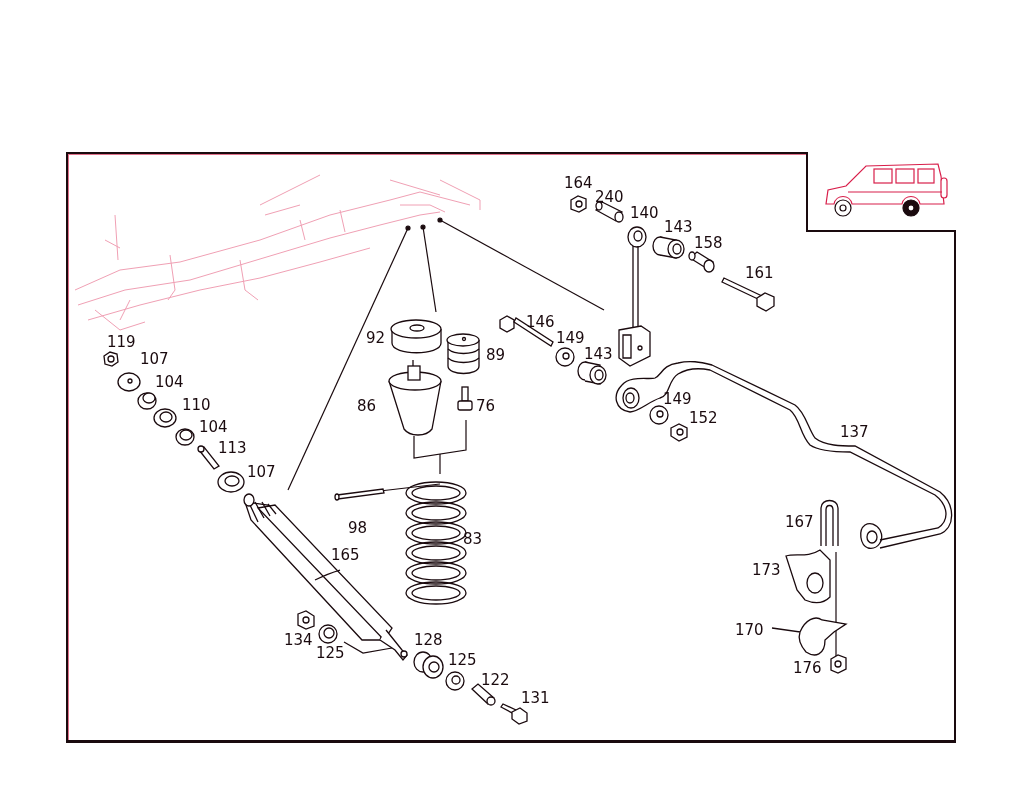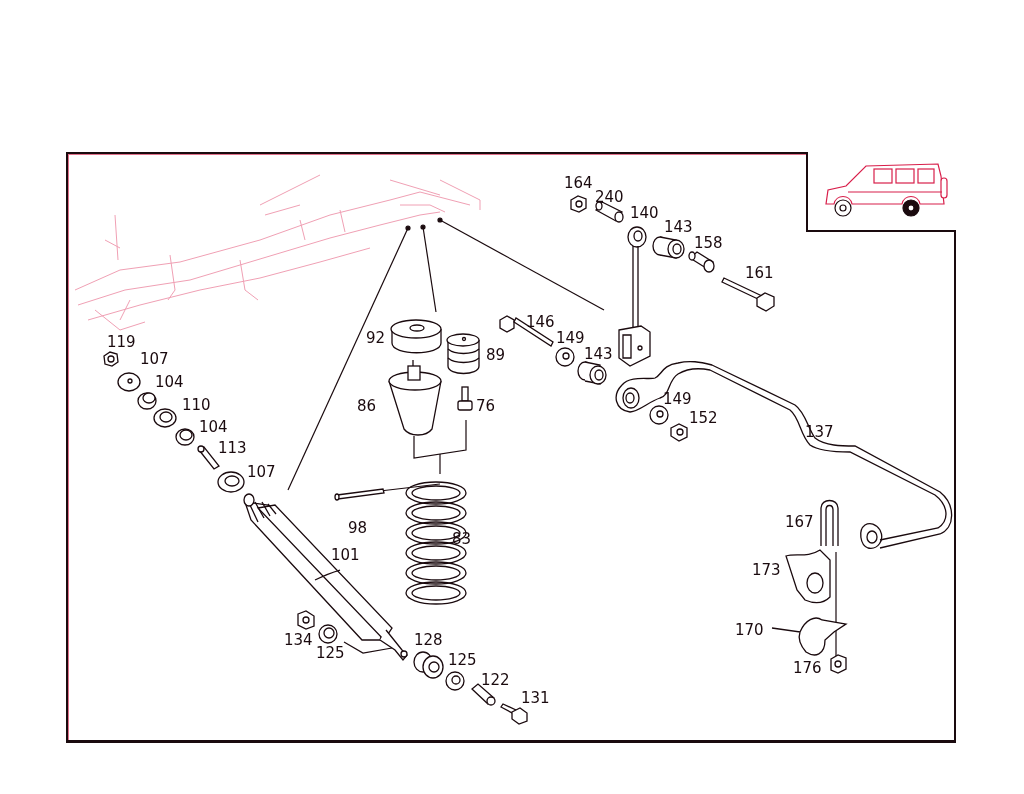--- a/index.html
+++ b/index.html
@@ -270,36 +270,36 @@
 <div class="lbl" style="left:155px;top:375px;">104</div>
 <div class="lbl" style="left:182px;top:398px;">110</div>
 <div class="lbl" style="left:199px;top:420px;">104</div>
 <div class="lbl" style="left:218px;top:441px;">113</div>
 <div class="lbl" style="left:247px;top:465px;">107</div>
 <div class="lbl" style="left:366px;top:331px;">92</div>
 <div class="lbl" style="left:486px;top:348px;">89</div>
 <div class="lbl" style="left:357px;top:399px;">86</div>
 <div class="lbl" style="left:476px;top:399px;">76</div>
 <div class="lbl" style="left:348px;top:496px;margin-top:25px;">98</div>
-<div class="lbl" style="left:452px;top:532px;">83</div>
-<div class="lbl" style="left:331px;top:548px;">101</div>
+<div class="lbl" style="left:463px;top:532px;">83</div>
+<div class="lbl" style="left:331px;top:548px;">165</div>
 <div class="lbl" style="left:284px;top:633px;">134</div>
 <div class="lbl" style="left:316px;top:646px;">125</div>
 <div class="lbl" style="left:414px;top:633px;">128</div>
 <div class="lbl" style="left:448px;top:653px;">125</div>
 <div class="lbl" style="left:481px;top:673px;">122</div>
 <div class="lbl" style="left:513px;top:691px;margin-left:8px;">131</div>
 <div class="lbl" style="left:564px;top:176px;">164</div>
 <div class="lbl" style="left:595px;top:190px;">240</div>
 <div class="lbl" style="left:630px;top:206px;">140</div>
 <div class="lbl" style="left:664px;top:220px;">143</div>
 <div class="lbl" style="left:694px;top:236px;">158</div>
 <div class="lbl" style="left:745px;top:266px;">161</div>
 <div class="lbl" style="left:526px;top:315px;">146</div>
 <div class="lbl" style="left:556px;top:331px;">149</div>
 <div class="lbl" style="left:584px;top:347px;">143</div>
 <div class="lbl" style="left:663px;top:392px;">149</div>
 <div class="lbl" style="left:689px;top:411px;">152</div>
-<div class="lbl" style="left:805px;top:425px;">137</div>
+<div class="lbl" style="left:840px;top:425px;">137</div>
 <div class="lbl" style="left:785px;top:515px;">167</div>
 <div class="lbl" style="left:752px;top:563px;">173</div>
 <div class="lbl" style="left:735px;top:623px;">170</div>
 <div class="lbl" style="left:793px;top:661px;">176</div>
 
 </body></html>

